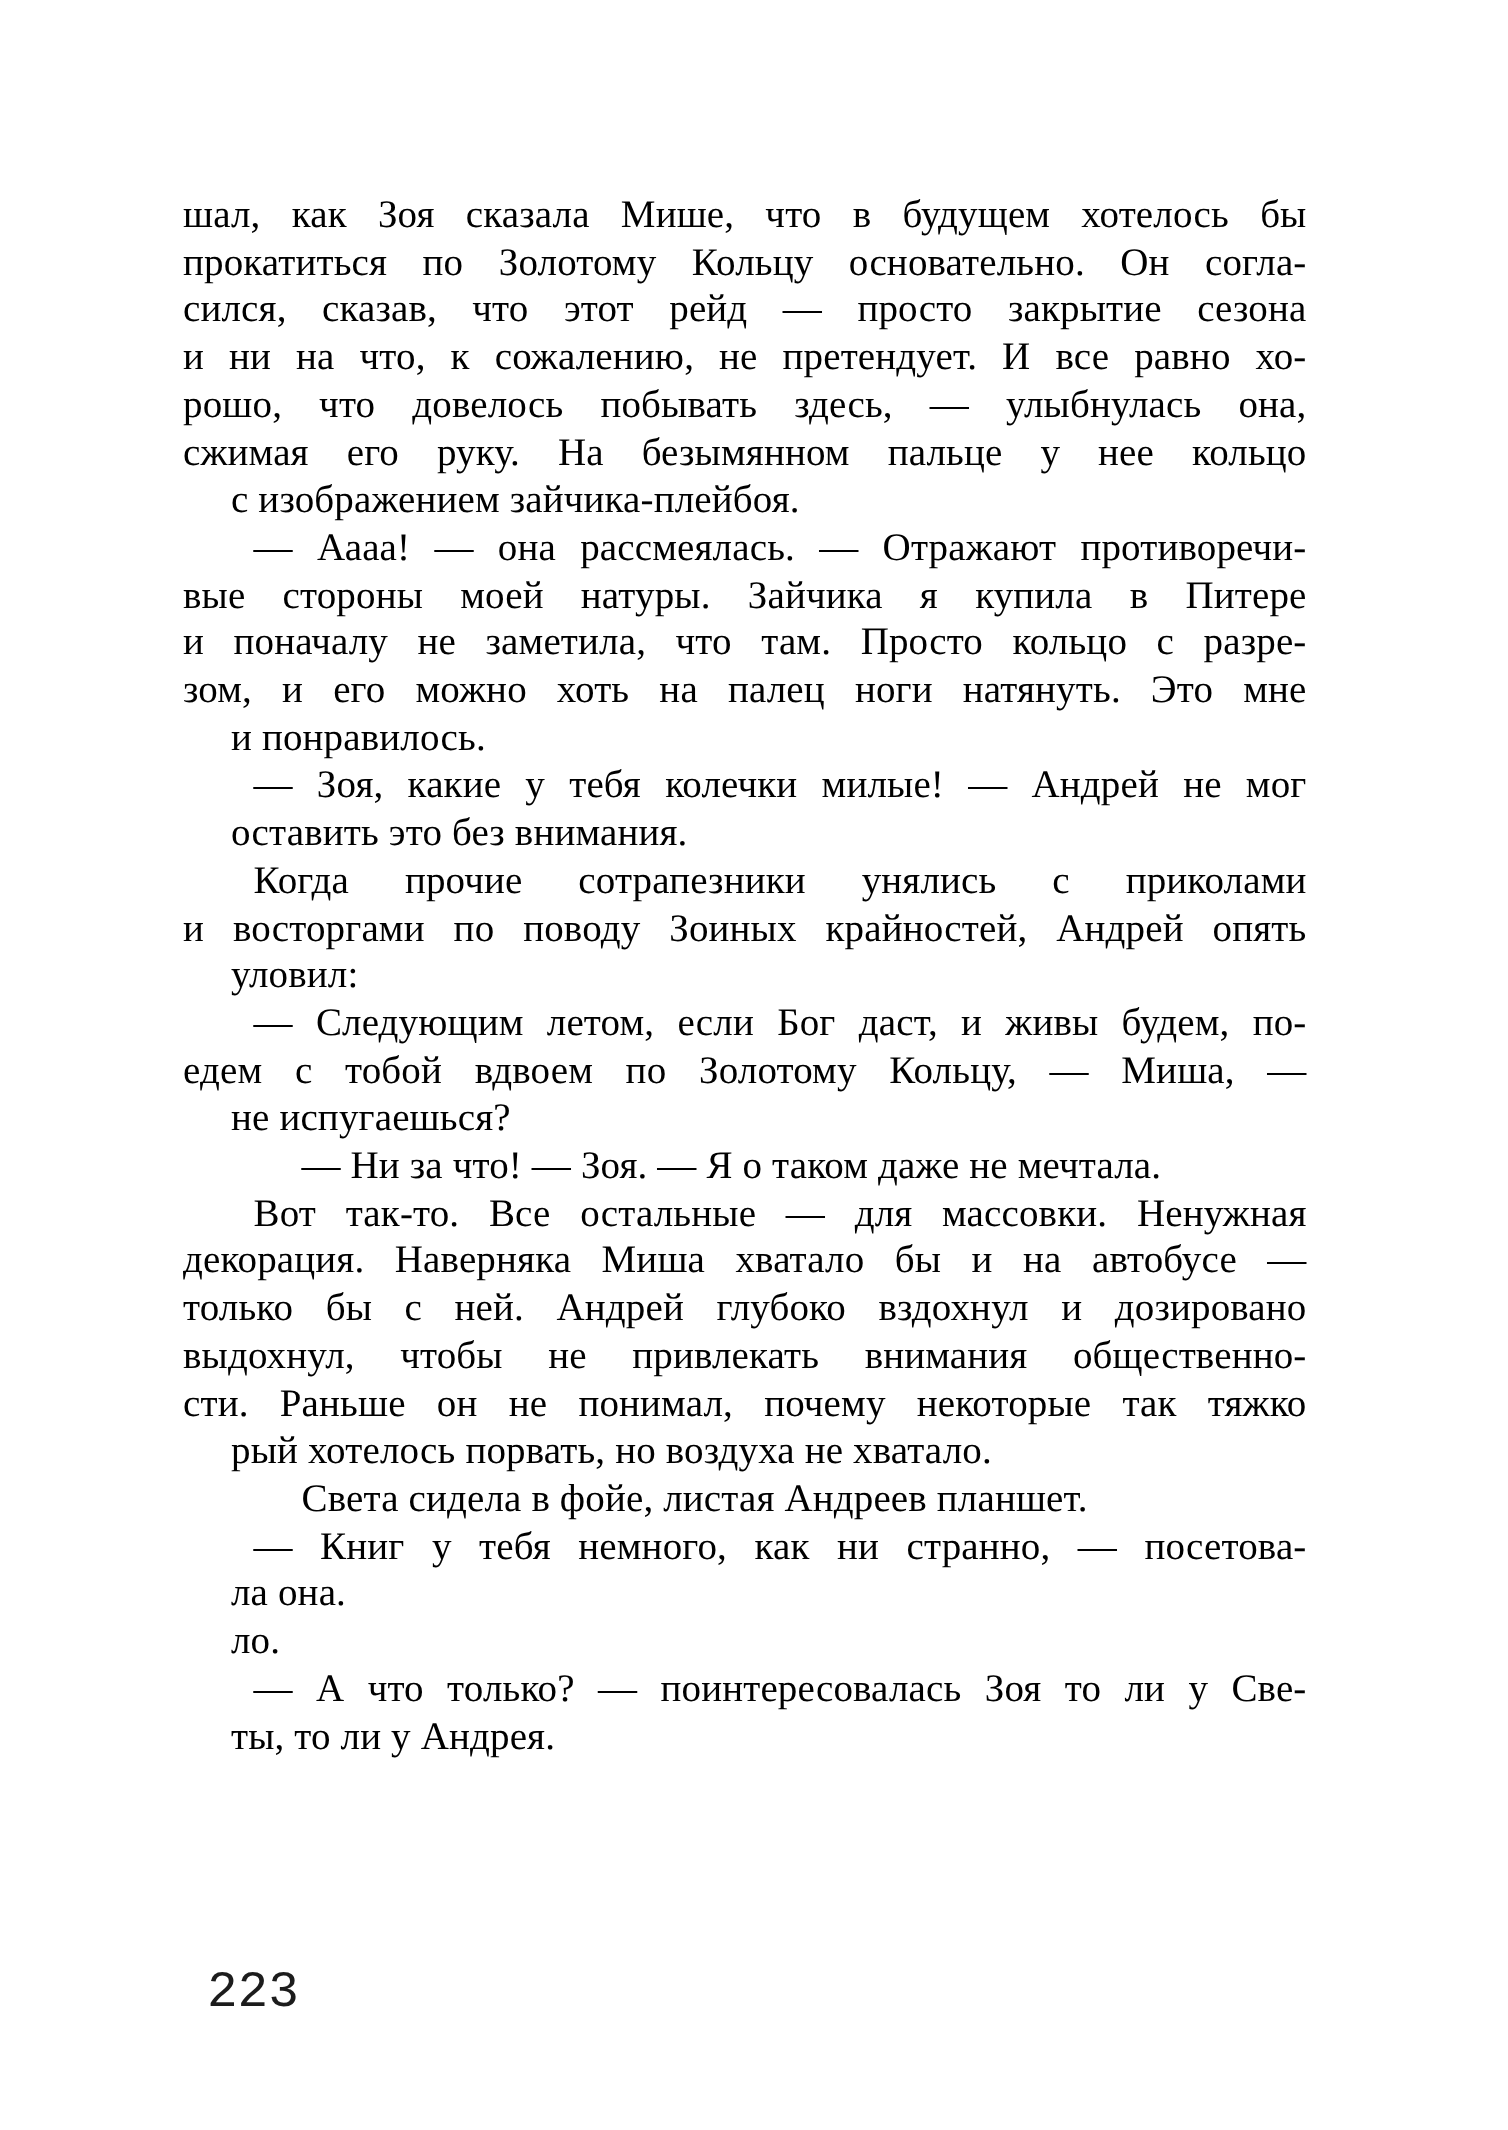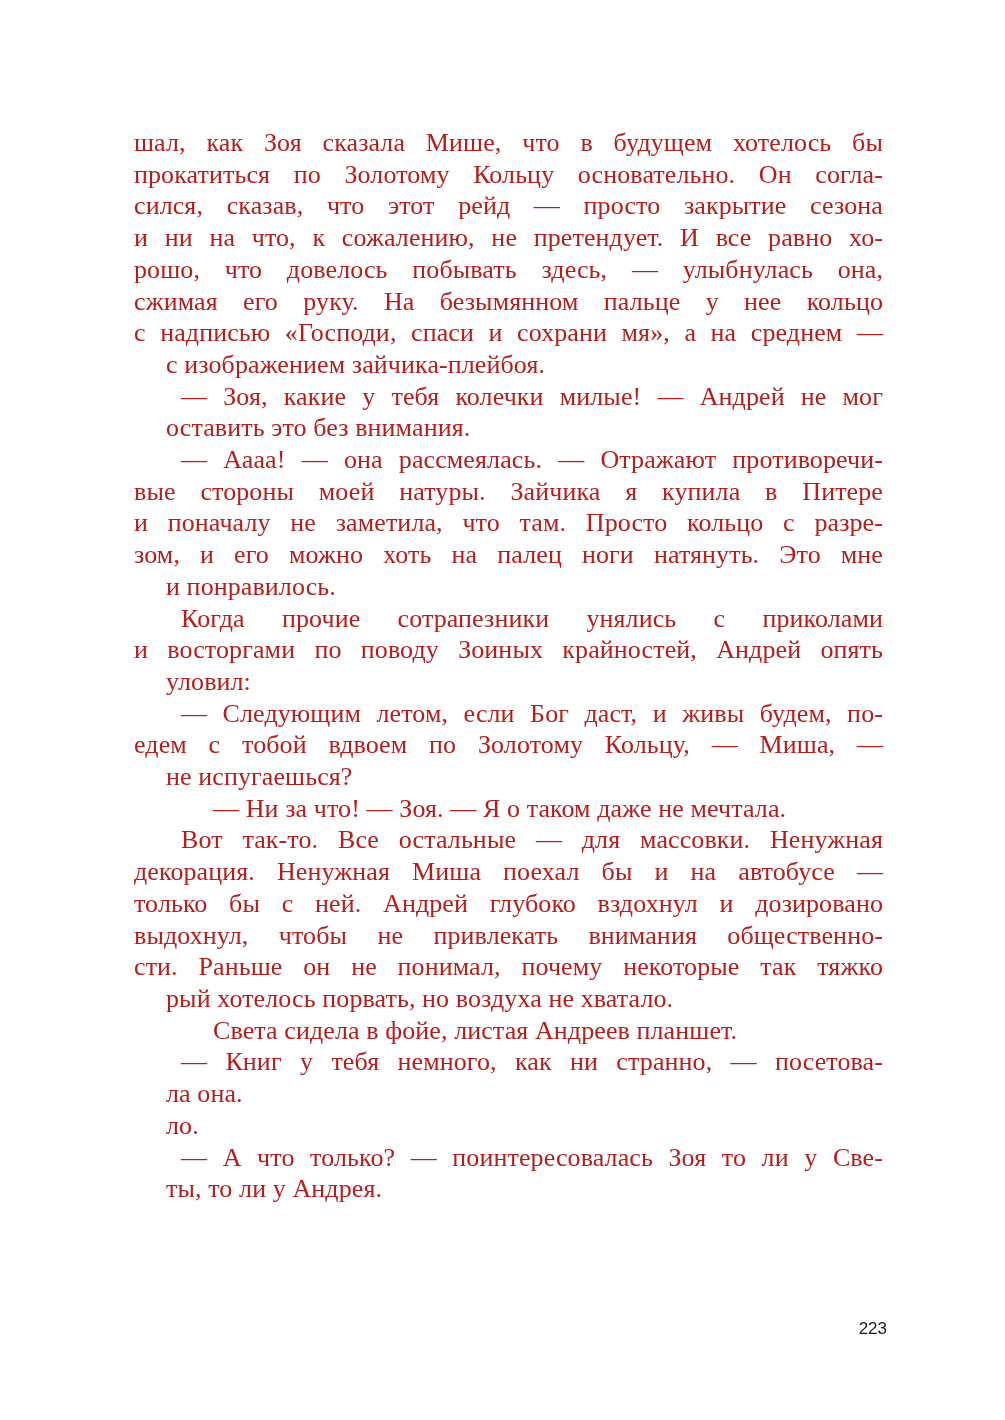--- a/index.html
+++ b/index.html
@@ -10,24 +10,24 @@
   .book-page {
     position: relative;
     width: 1005px;
     height: 1420px;
     background: #ffffff;
     overflow: hidden;
     font-family: "Liberation Serif", "DejaVu Serif", serif;
   }
   .text-block {
     position: absolute;
-    left: 134px;
+    left: 122px;
     top: 127px;
     width: 749px;
-    color: #b91c1c;
+    color: #000000;
   }
   .paragraph {
     margin: 0;
     padding: 0;
   }
   .line {
     font-size: 26px;
     line-height: 31.7px;
     text-align: justify;
     text-align-last: justify;
@@ -39,69 +39,68 @@
   }
   .line.last {
     text-align-last: left;
     margin-left: 32px;
   }
   .page-number {
     position: absolute;
     left: 138px;
     top: 1314px;
     width: 749px;
-    text-align: right;
-    font-family: Liberation Sans, sans-serif;
-    font-size: 17px;
+    text-align: left;
+    font-family: Liberation Mono, monospace;
+    font-size: 34px;
     line-height: 30px;
     color: #1c1c1c;
   }
 </style>
 </head>
 <body>
 
 <div class="book-page">
   <div class="text-block">
       <div class="paragraph">
         <div class="line">шал, как Зоя сказала Мише, что в будущем хотелось бы</div>
         <div class="line">прокатиться по Золотому Кольцу основательно. Он согла-</div>
         <div class="line">сился, сказав, что этот рейд — просто закрытие сезона</div>
         <div class="line">и ни на что, к сожалению, не претендует. И все равно хо-</div>
         <div class="line">рошо, что довелось побывать здесь, — улыбнулась она,</div>
         <div class="line">сжимая его руку. На безымянном пальце у нее кольцо</div>
-        <div class="line">с надписью «Господи, спаси и сохрани мя», а на среднем —</div>
         <div class="line last">с изображением зайчика-плейбоя.</div>
-      </div>
-      <div class="paragraph">
-        <div class="line indent">— Зоя, какие у тебя колечки милые! — Андрей не мог</div>
-        <div class="line last">оставить это без внимания.</div>
       </div>
       <div class="paragraph">
         <div class="line indent">— Аааа! — она рассмеялась. — Отражают противоречи-</div>
         <div class="line">вые стороны моей натуры. Зайчика я купила в Питере</div>
         <div class="line">и поначалу не заметила, что там. Просто кольцо с разре-</div>
         <div class="line">зом, и его можно хоть на палец ноги натянуть. Это мне</div>
         <div class="line last">и понравилось.</div>
+      </div>
+      <div class="paragraph">
+        <div class="line indent">— Зоя, какие у тебя колечки милые! — Андрей не мог</div>
+        <div class="line last">оставить это без внимания.</div>
       </div>
       <div class="paragraph">
         <div class="line indent">Когда прочие сотрапезники унялись с приколами</div>
         <div class="line">и восторгами по поводу Зоиных крайностей, Андрей опять</div>
         <div class="line last">уловил:</div>
       </div>
       <div class="paragraph">
         <div class="line indent">— Следующим летом, если Бог даст, и живы будем, по-</div>
         <div class="line">едем с тобой вдвоем по Золотому Кольцу, — Миша, —</div>
         <div class="line last">не испугаешься?</div>
       </div>
       <div class="paragraph">
         <div class="line indent last">— Ни за что! — Зоя. — Я о таком даже не мечтала.</div>
       </div>
       <div class="paragraph">
         <div class="line indent">Вот так-то. Все остальные — для массовки. Ненужная</div>
-        <div class="line">декорация. Ненужная Миша поехал бы и на автобусе —</div>
+        <div class="line">декорация. Наверняка Миша хватало бы и на автобусе —</div>
         <div class="line">только бы с ней. Андрей глубоко вздохнул и дозировано</div>
         <div class="line">выдохнул, чтобы не привлекать внимания общественно-</div>
         <div class="line">сти. Раньше он не понимал, почему некоторые так тяжко</div>
         <div class="line last">рый хотелось порвать, но воздуха не хватало.</div>
       </div>
       <div class="paragraph">
         <div class="line indent last">Света сидела в фойе, листая Андреев планшет.</div>
       </div>
       <div class="paragraph">
         <div class="line indent">— Книг у тебя немного, как ни странно, — посетова-</div>

